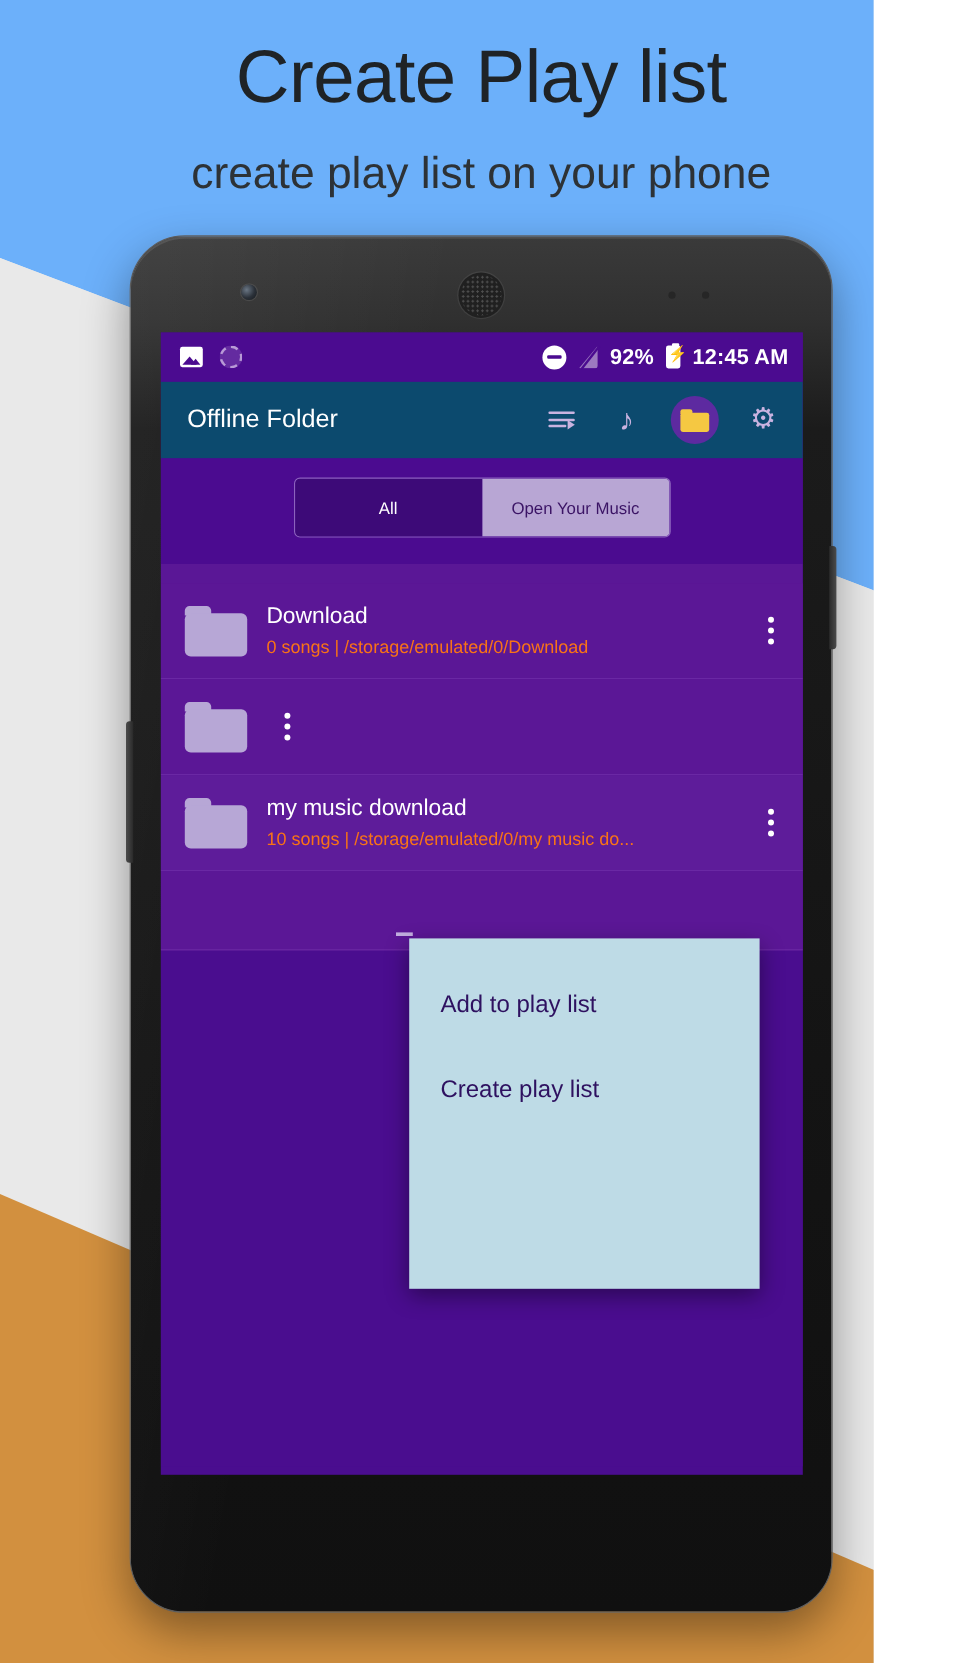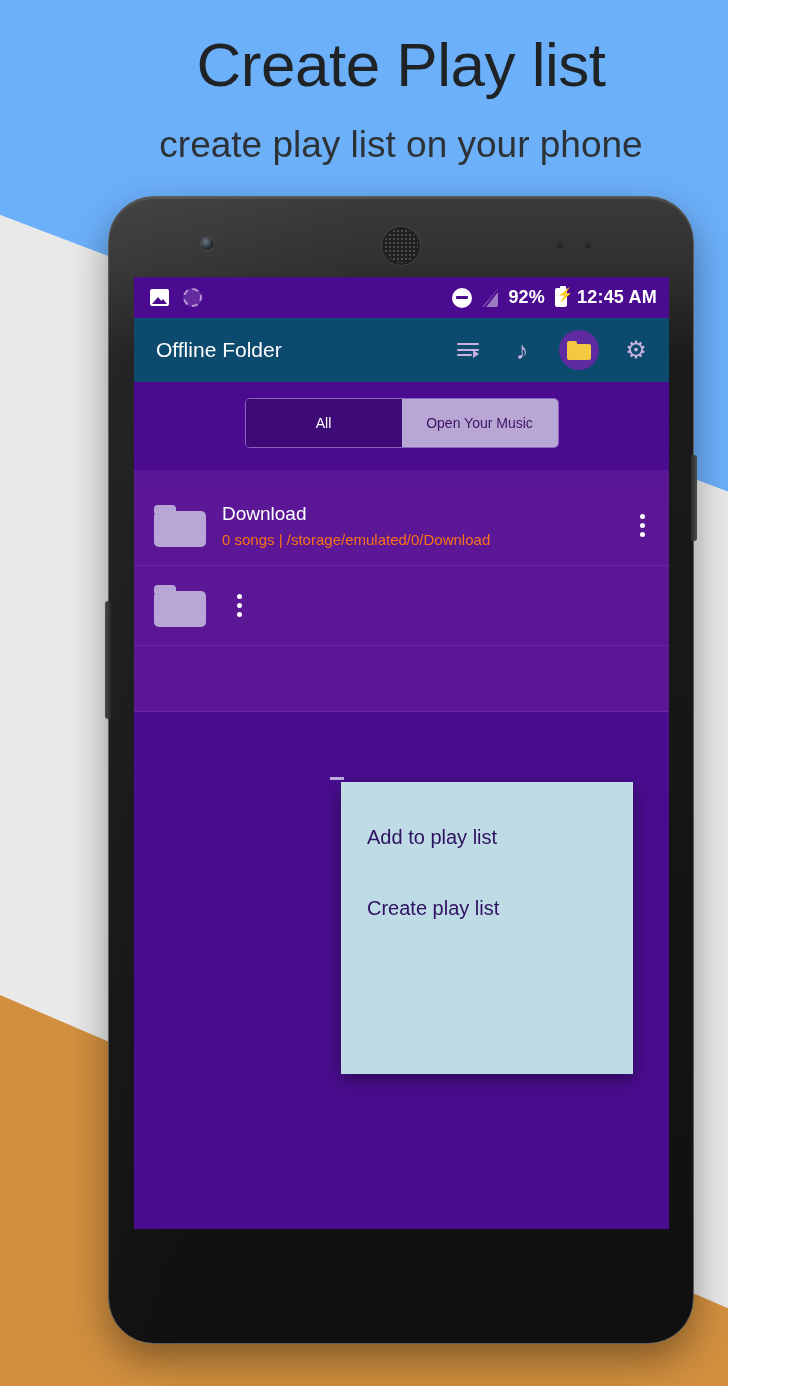--- a/index.html
+++ b/index.html
@@ -390,20 +390,32 @@
 
         <div class="row">
           <div class="row-folder"></div>
           <div class="row-more">
             <span></span>
               <span></span>
               <span></span>
           </div>
         </div>
 
+        <div class="row alt">
+          <div class="row-folder"></div>
+          <div class="row-text">
+            <div class="row-title">my music download</div>
+            <div class="row-sub">10 songs | /storage/emulated/0/my music do...</div>
+          </div>
+          <div class="row-more">
+            <span></span>
+              <span></span>
+              <span></span>
+          </div>
+        </div>
 
         <div class="row partial"></div>
 
       </div>
 
       <div class="list-rest"></div>
 
       <div class="occluded-dash"></div>
 
       <div class="ctxmenu">

